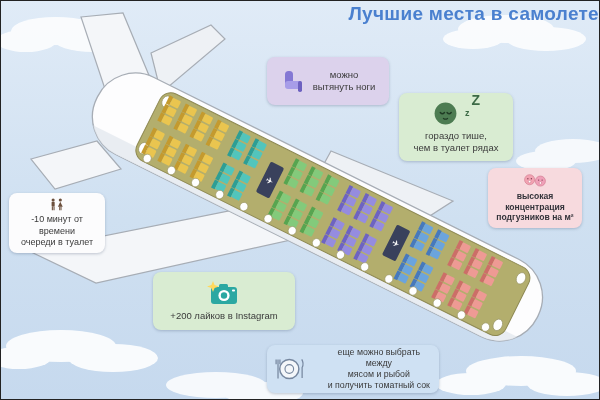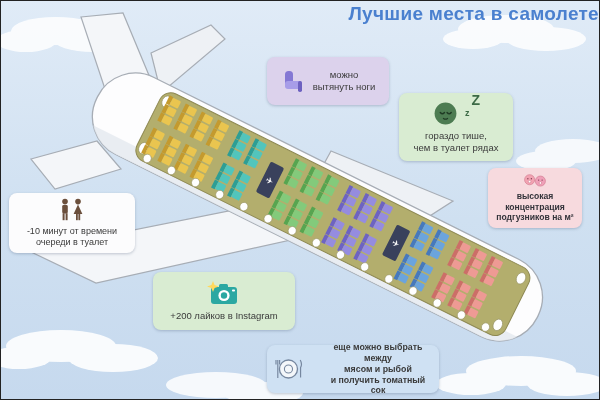--- a/index.html
+++ b/index.html
@@ -19,23 +19,23 @@
     display:flex;flex-direction:column;align-items:center;justify-content:center;
     gap:3px;padding:5px 7px;text-align:center;font-size:9.5px;color:#3a3a3a;
     line-height:1.25;box-sizing:border-box;
   }
   .callout .txt{white-space:pre-line;}
   .row{display:flex;align-items:center;gap:6px;}
   .co-legroom{left:230px;top:56px;width:122px;height:48px;background:#dcd2ec;flex-direction:row;gap:7px;margin-left:36px;}
   .co-quiet{left:398px;top:92px;width:114px;height:68px;background:#d9ecd2;}
   .co-diapers{left:487px;top:167px;width:94px;height:60px;background:#f7dade;}
   .co-diapers .txt{font-weight:bold;font-size:8.6px;color:#33333a;}
-  .co-toilet{left:8px;top:192px;width:126px;height:60px;background:#fcfcfd;font-size:9px;justify-content:space-between;}
+  .co-toilet{left:8px;top:192px;width:96px;height:60px;background:#fcfcfd;font-size:9px;}
   .co-instagram{left:152px;top:271px;width:142px;height:58px;background:#d9ecd2;}
-  .co-meal{left:266px;top:344px;width:172px;height:48px;background:#cfe1f3;flex-direction:row;gap:21px;font-size:8.8px;font-weight:bold;}
+  .co-meal{left:266px;top:344px;width:172px;height:48px;background:#cfe1f3;flex-direction:row;gap:21px;font-size:8.8px;}
   .zz{display:flex;align-items:flex-end;color:#3c6a46;font-weight:bold;transform:translateY(-8px);}
   .z1{font-size:9px;}
   .z2{font-size:14px;margin-bottom:9px;margin-left:2px;}
 </style>
 </head>
 <body>
 
 <div id="stage">
 
   <svg id="scene" width="600" height="400" viewBox="0 0 600 400">

